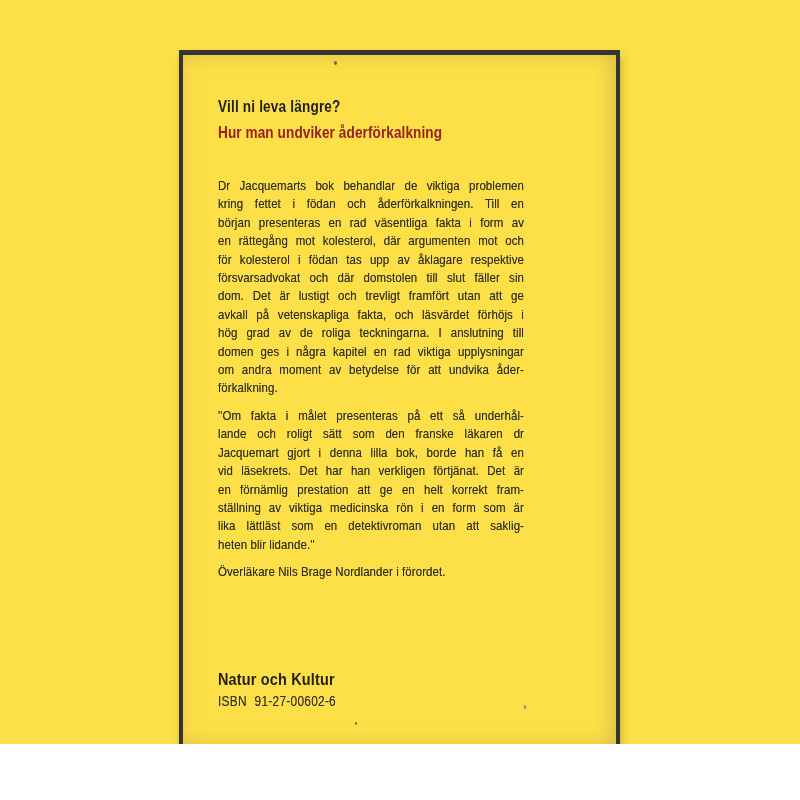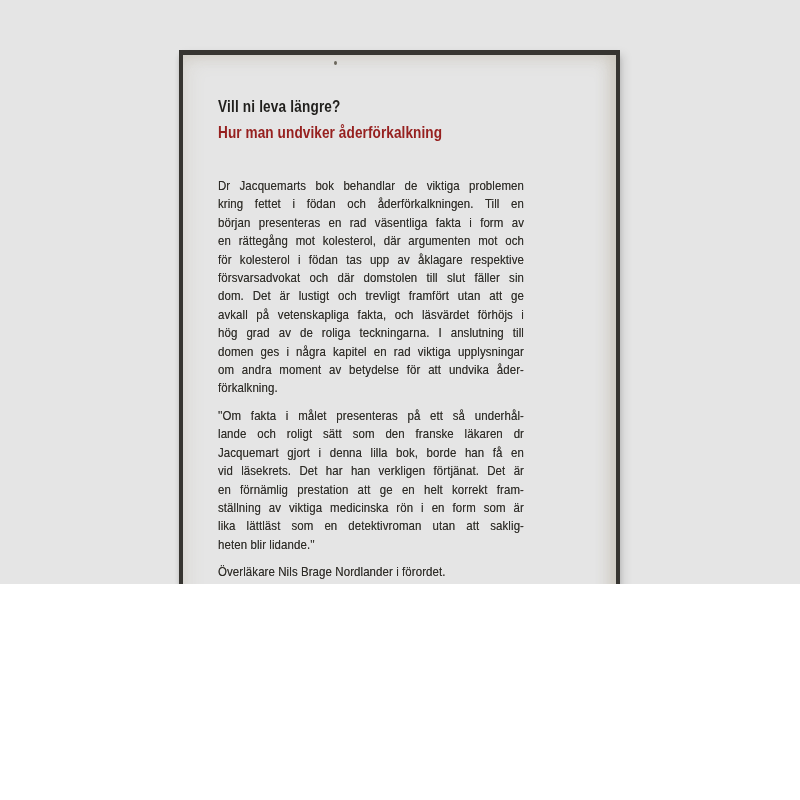--- a/index.html
+++ b/index.html
@@ -4,22 +4,22 @@
 <style>
   html, body {
     margin: 0;
     padding: 0;
     background: #ffffff;
     font-family: "Liberation Sans", sans-serif;
   }
   .stage {
     position: relative;
     width: 800px;
-    height: 584px;
-    background: #e5e5e5;
+    height: 744px;
+    background: #fde047;
     overflow: hidden;
   }
   
   .cover {
     position: absolute;
     left: 179px;
     top: 50px;
     width: 441px;
     height: 702px;
     box-sizing: border-box;

